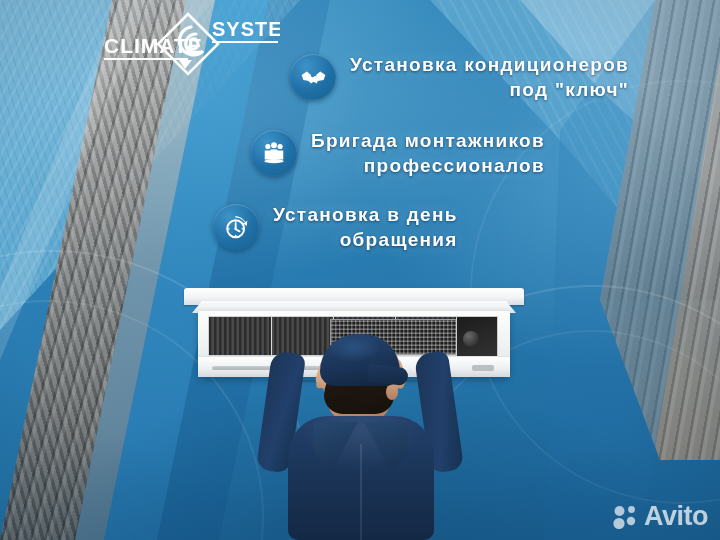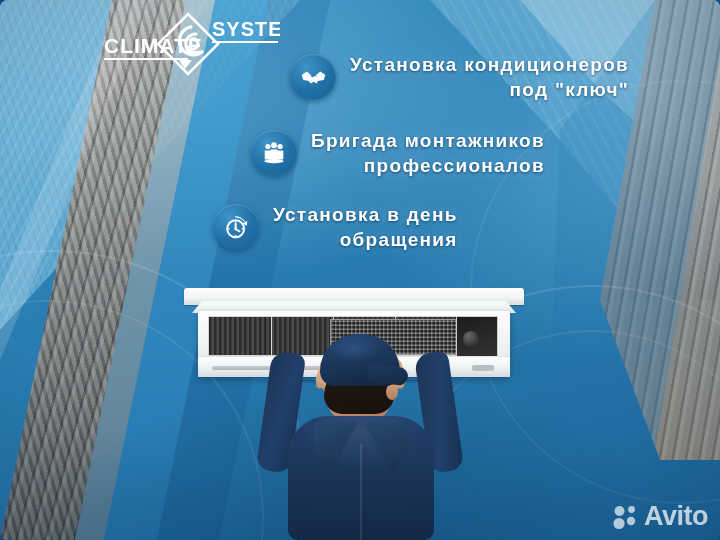--- a/index.html
+++ b/index.html
@@ -9,21 +9,20 @@
     background: #0d4f7c;
   }
   #ad {
     position: relative;
     width: 720px;
     height: 540px;
     overflow: hidden;
     font-family: "Liberation Sans", sans-serif;
     background: #a21caf;
     user-select: none;
-    border-radius: 8px;
   }
 
   
   .layer { position: absolute; inset: 0; }
 
   
   .bg-base {
     background:
       radial-gradient(ellipse 70% 55% at 28% 18%, #5ea9d2 0%, rgba(94,169,210,0) 62%),
       radial-gradient(ellipse 60% 60% at 88% 30%, #4e9ccb 0%, rgba(78,156,203,0) 65%),

